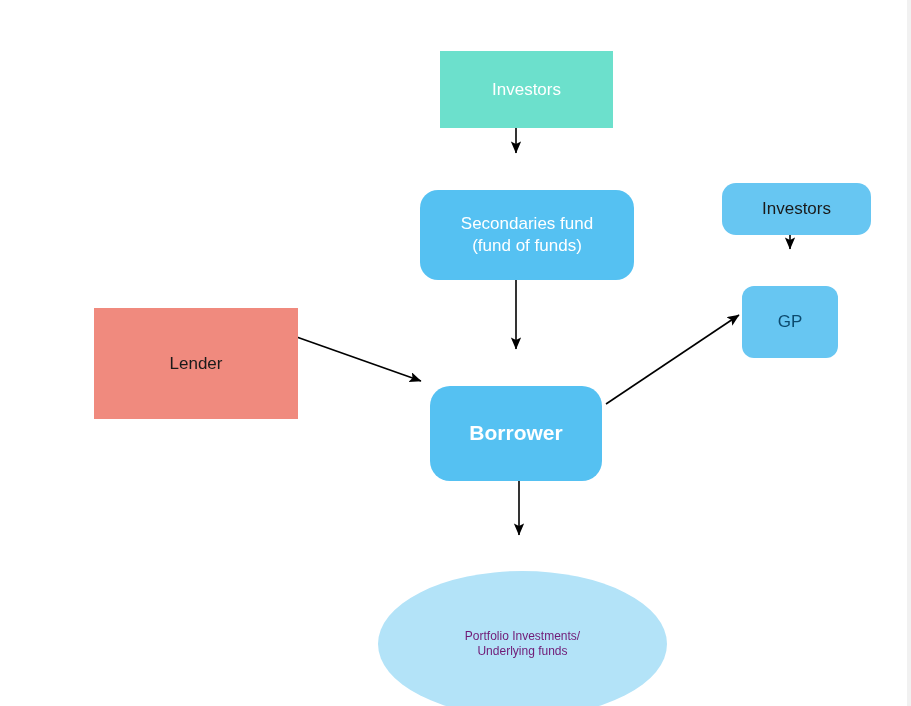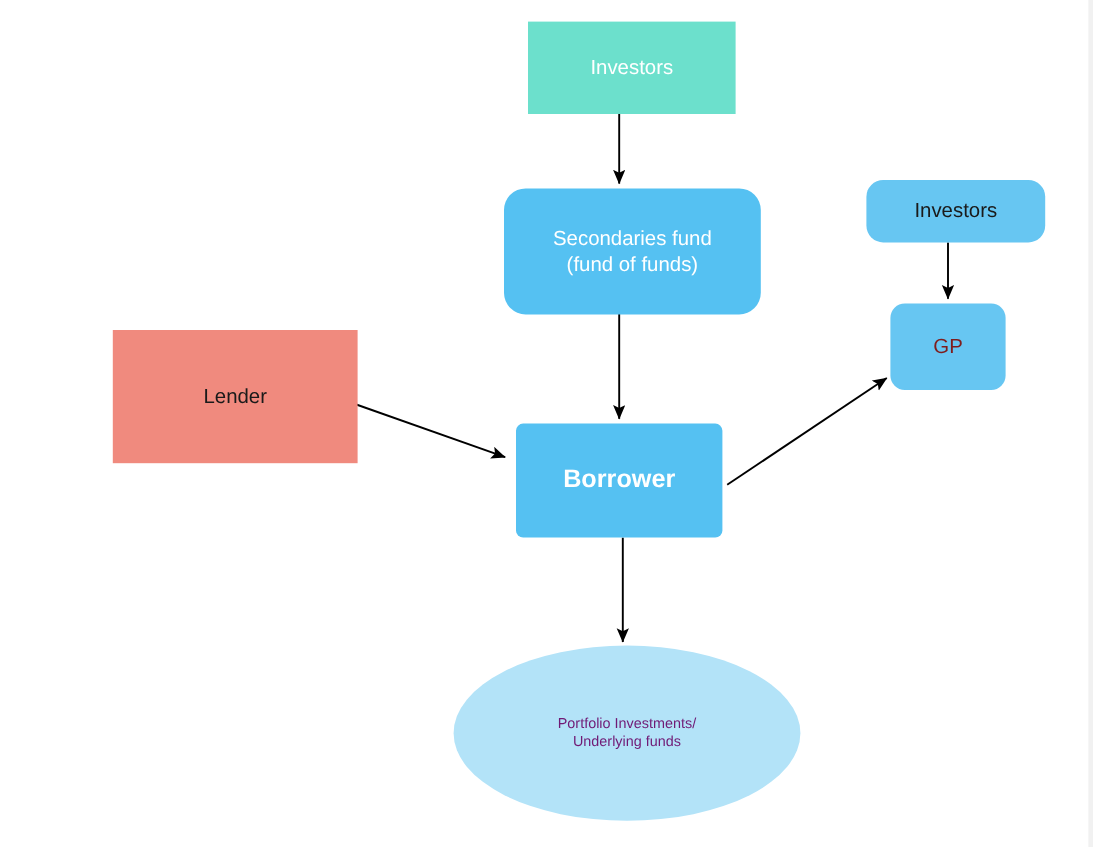--- a/index.html
+++ b/index.html
@@ -28,65 +28,66 @@
   }
   .node {
     position: absolute;
     display: flex;
     align-items: center;
     justify-content: center;
     text-align: center;
     box-sizing: border-box;
     line-height: 1.28;
     white-space: pre-line;
+    margin-top: 33px;
   }
   #node-investors {
     left: 440px;  top: 18px;
     width: 173px; height: 77px;
     background: #6CE0CC;
     color: #ffffff;
     font-size: 17px;
   }
   #node-secondaries {
     left: 420px;  top: 157px;
-    width: 214px; height: 105px;
+    width: 214px; height: 90px;
     background: #55C1F2;
     color: #ffffff;
     font-size: 17px;
     border-radius: 18px;
   }
   #node-borrower {
     left: 430px;  top: 353px;
     width: 172px; height: 95px;
     background: #55C1F2;
     color: #ffffff;
     font-size: 21px;
     font-weight: bold;
-    border-radius: 6px;
+    border-radius: 20px;
   }
   #node-lender {
     left: 94px;   top: 275px;
     width: 204px; height: 111px;
     background: #F08A7E;
     color: #1a1a1a;
     font-size: 17px;
   }
   #node-parentco {
     left: 722px;  top: 150px;
     width: 149px; height: 52px;
     background: #67C6F2;
     color: #1a1a1a;
     font-size: 17px;
     border-radius: 14px;
   }
   #node-gp {
     left: 742px;  top: 253px;
     width: 96px;  height: 72px;
     background: #67C6F2;
-    color: #7f1d1d;
+    color: #0c4a6e;
     font-size: 17px;
     border-radius: 12px;
   }
   #node-portfolio {
     left: 378px;  top: 538px;
     width: 289px; height: 146px;
     background: #B3E3F8;
     color: #701a75;
     font-size: 12px;
     border-radius: 50%;

